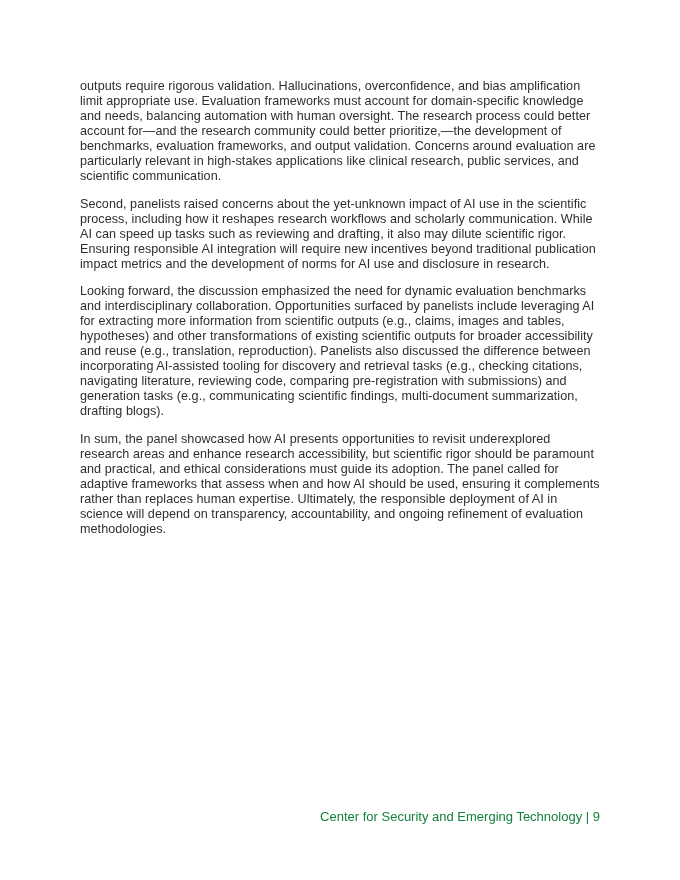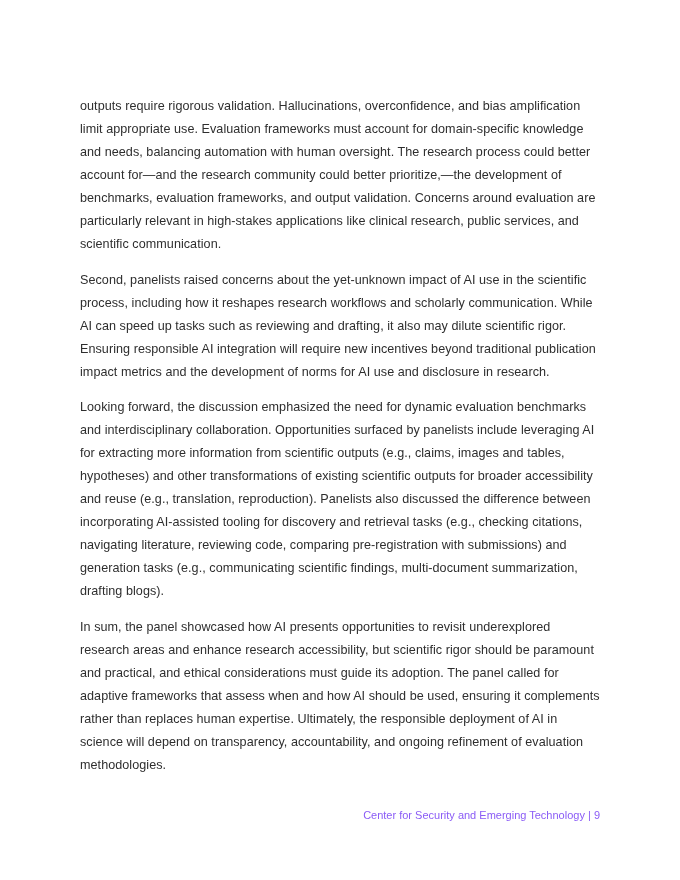--- a/index.html
+++ b/index.html
@@ -1,27 +1,27 @@
 <!DOCTYPE html>
 <html><head>
   <meta charset="utf-8">
   <style>
     html, body { margin: 0; padding: 0; background: #ffffff; }
     body { width: 680px; height: 880px; position: relative; overflow: hidden; }
     .page {
-      position: absolute; left: 80px; top: 95px; width: 520px;
+      position: absolute; left: 80px; top: 79px; width: 520px;
       font-family: "Liberation Sans", sans-serif;
-      font-size: 12.6px; line-height: 23px; color: #2e2e2e;
+      font-size: 12.6px; line-height: 15px; color: #2e2e2e;
       letter-spacing: 0.05px;
     }
     .para { margin: 0 0 12.5px 0; }
     .footer {
       position: absolute; right: 80px; top: 809px;
       font-family: "Liberation Sans", sans-serif;
-      font-size: 11px; color: #8b5cf6; white-space: nowrap;
+      font-size: 13px; color: #15803d; white-space: nowrap;
     }
   </style>
 </head>
 <body>
 
 <div class="page">
   <p class="para">outputs require rigorous validation. Hallucinations, overconfidence, and bias amplification limit appropriate use. Evaluation frameworks must account for domain-specific knowledge and needs, balancing automation with human oversight. The research process could better account for—and the research community could better prioritize,—the development of benchmarks, evaluation frameworks, and output validation. Concerns around evaluation are particularly relevant in high-stakes applications like clinical research, public services, and scientific communication.</p>
   <p class="para">Second, panelists raised concerns about the yet-unknown impact of AI use in the scientific process, including how it reshapes research workflows and scholarly communication. While AI can speed up tasks such as reviewing and drafting, it also may dilute scientific rigor. Ensuring responsible AI integration will require new incentives beyond traditional publication impact metrics and the development of norms for AI use and disclosure in research.</p>
   <p class="para">Looking forward, the discussion emphasized the need for dynamic evaluation benchmarks and interdisciplinary collaboration. Opportunities surfaced by panelists include leveraging AI for extracting more information from scientific outputs (e.g., claims, images and tables, hypotheses) and other transformations of existing scientific outputs for broader accessibility and reuse (e.g., translation, reproduction). Panelists also discussed the difference between incorporating AI-assisted tooling for discovery and retrieval tasks (e.g., checking citations, navigating literature, reviewing code, comparing pre-registration with submissions) and generation tasks (e.g., communicating scientific findings, multi-document summarization, drafting blogs).</p>
   <p class="para">In sum, the panel showcased how AI presents opportunities to revisit underexplored research areas and enhance research accessibility, but scientific rigor should be paramount and practical, and ethical considerations must guide its adoption. The panel called for adaptive frameworks that assess when and how AI should be used, ensuring it complements rather than replaces human expertise. Ultimately, the responsible deployment of AI in science will depend on transparency, accountability, and ongoing refinement of evaluation methodologies.</p>

